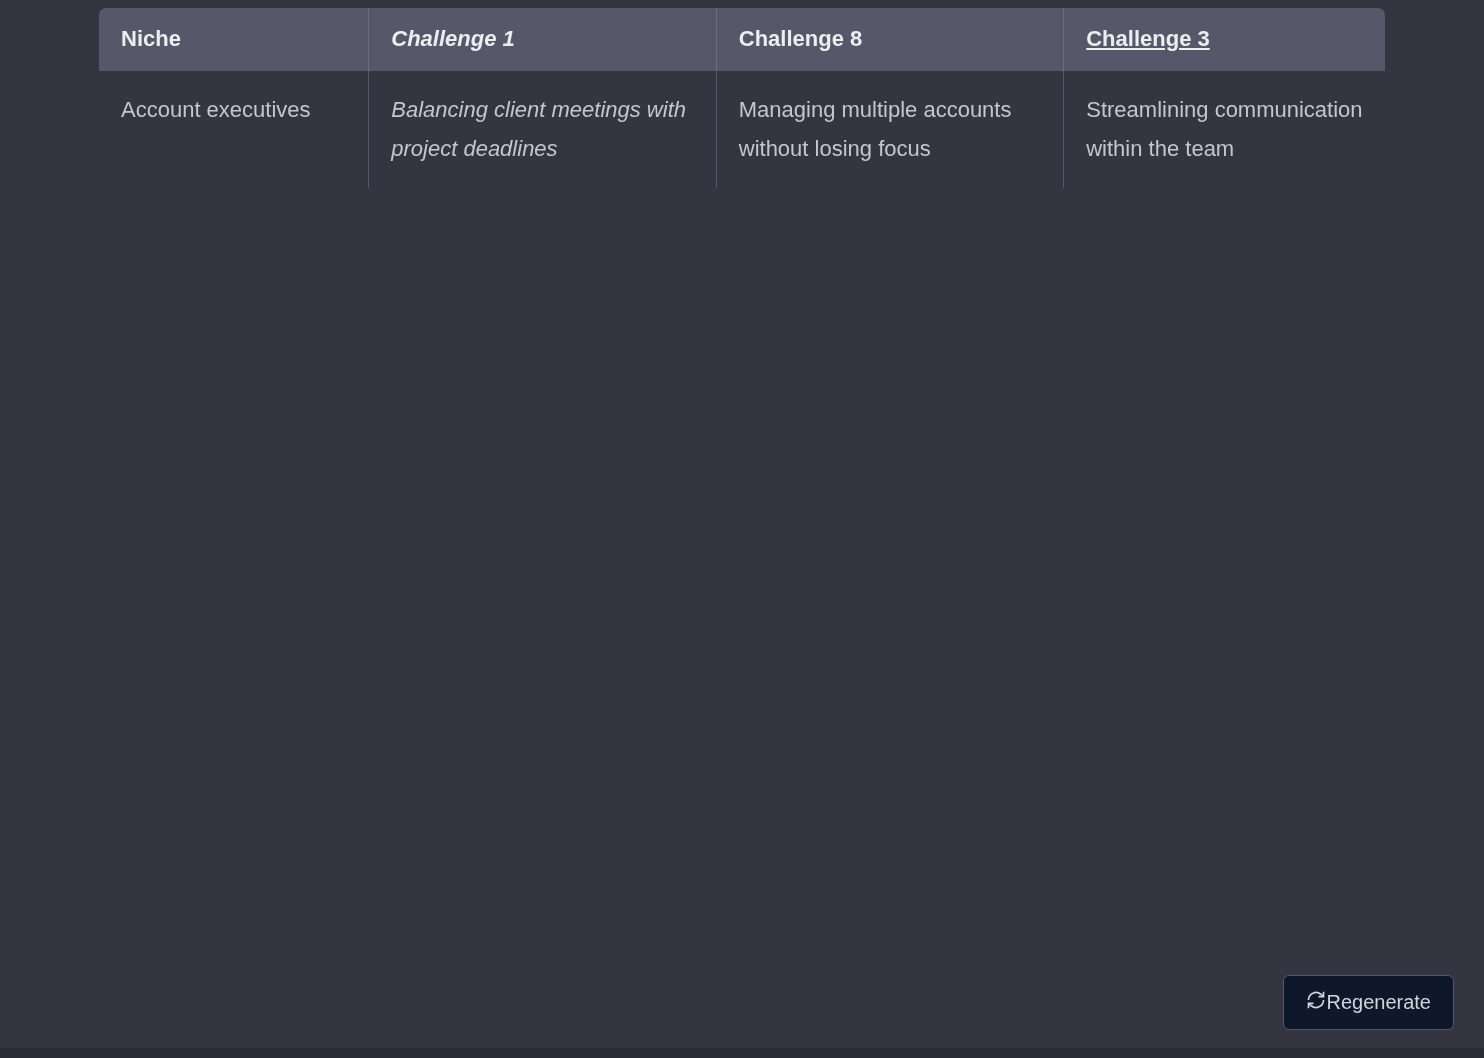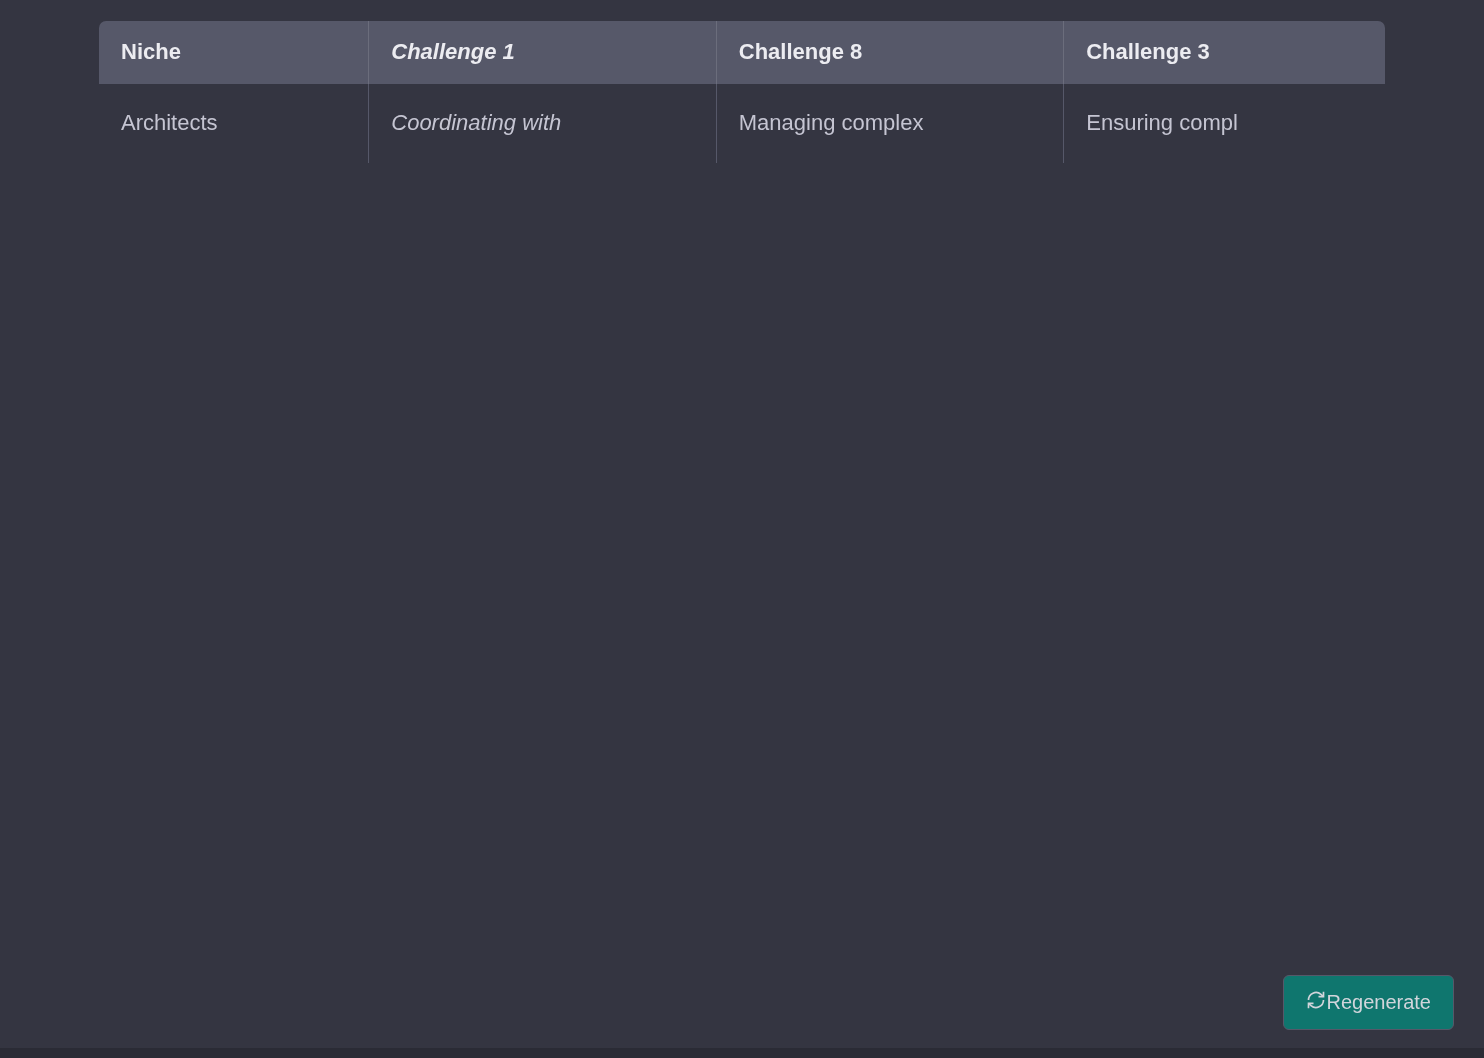--- a/index.html
+++ b/index.html
@@ -10,21 +10,21 @@
     body {
       background-color: #343541;
       font-family: -apple-system, BlinkMacSystemFont, "Segoe UI", Helvetica, Arial, sans-serif;
       width: 1484px;
       height: 1058px;
       overflow: hidden;
       position: relative;
       padding: 0;
     }
     .table-wrapper {
-      padding: 20px 98px 0 98px;
+      padding: 7px 98px 0 98px;
     }
     table {
       width: 100%;
       border-collapse: collapse;
       border: 1px solid #565869;
       border-radius: 8px;
       overflow: hidden;
       table-layout: fixed;
     }
     thead tr {
@@ -33,20 +33,21 @@
     th {
       text-align: left;
       padding: 18px 22px;
       color: #ececf1;
       font-weight: 600;
       font-size: 22px;
       border-right: 1px solid #6b6d7c;
     }
     th:last-child {
       border-right: none;
+      text-decoration: underline;
     }
     td {
       padding: 20px 22px;
       color: #c5c5d2;
       font-size: 22px;
       line-height: 1.75;
       border: 1px solid #565869;
       vertical-align: top;
     }
     th:nth-child(1), td:nth-child(1) { width: 21%; }
@@ -68,21 +69,21 @@
       left: 0;
       right: 0;
       bottom: 0;
       height: 10px;
       background-color: #2a2b35;
     }
     .regenerate-btn {
       position: absolute;
       right: 30px;
       bottom: 28px;
-      background-color: #0f766e;
+      background-color: #0f172a;
       border: 1px solid #565869;
       border-radius: 6px;
       color: #d1d5db;
       padding: 14px 22px;
       font-size: 20px;
       display: flex;
       align-items: center;
       cursor: pointer;
       font-family: inherit;
     }
@@ -102,24 +103,24 @@
     <thead>
       <tr>
         <th>Niche</th>
         <th>Challenge 1</th>
         <th>Challenge 8</th>
         <th>Challenge 3</th>
       </tr>
     </thead>
     <tbody>
       <tr>
-        <td>Architects</td>
-        <td>Coordinating with</td>
-        <td>Managing complex</td>
-        <td>Ensuring compl</td>
+        <td>Account executives</td>
+        <td>Balancing client meetings with project deadlines</td>
+        <td>Managing multiple accounts without losing focus</td>
+        <td>Streamlining communication within the team</td>
       </tr>
     </tbody>
   </table>
 </div>
 
 <div class="fade-overlay"></div>
 
 <button class="regenerate-btn">
   <span>
     <svg viewBox="0 0 24 24">

